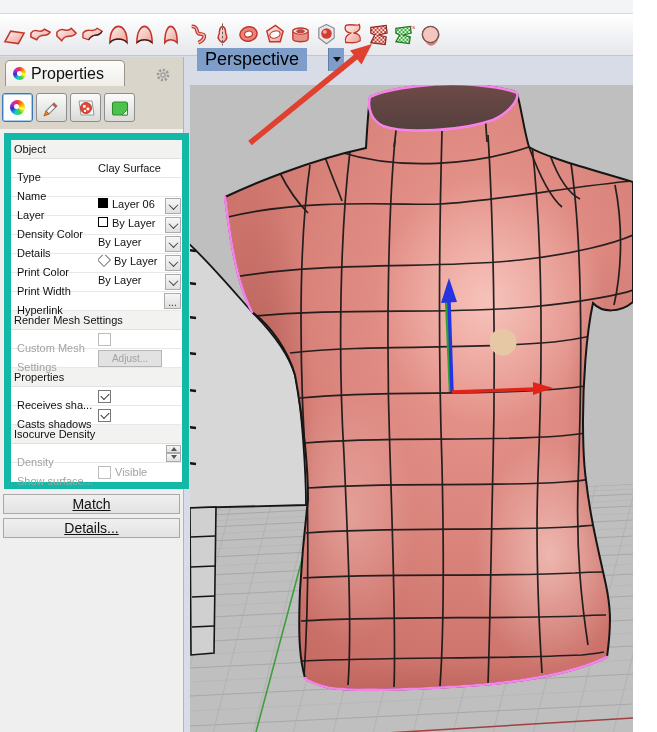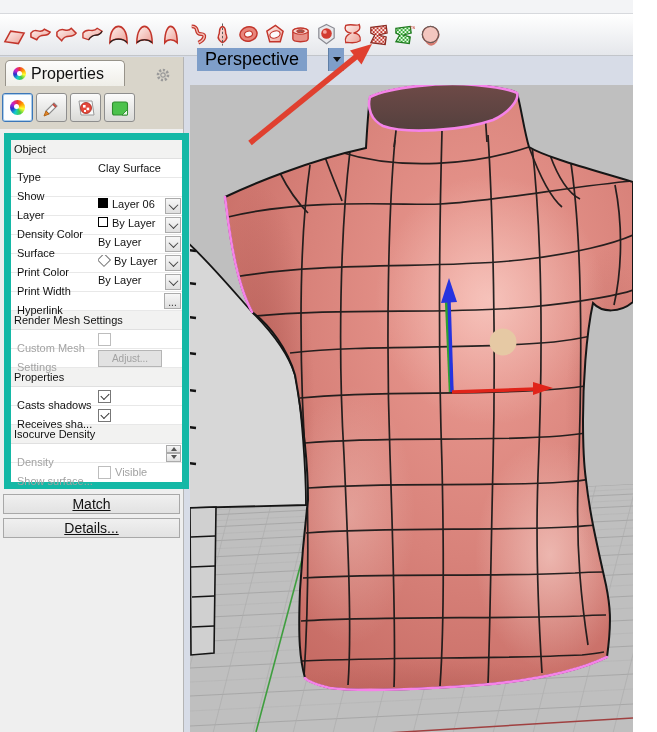--- a/index.html
+++ b/index.html
@@ -243,21 +243,21 @@
         </div>
 
       <div class="g-row">
         <span class="g-label">Type</span>
         <span class="g-val">
             <span>Clay Surface</span>
           </span>
       </div>
 
       <div class="g-row">
-        <span class="g-label">Show</span>
+        <span class="g-label">Name</span>
         <span class="g-val">
             <span></span>
           </span>
       </div>
 
       <div class="g-row">
         <span class="g-label">Layer</span>
         <span class="g-val">
           <span class="swatch sw-black"></span>
           <span>Layer 06</span>
@@ -272,21 +272,21 @@
         <span class="g-val">
           <span class="swatch sw-white"></span>
           <span>By Layer</span>
           <span class="dd">
               <i class="chev"></i>
             </span>
         </span>
       </div>
 
       <div class="g-row">
-        <span class="g-label">Surface</span>
+        <span class="g-label">Details</span>
         <span class="g-val">
           <span>By Layer</span>
           <span class="dd">
               <i class="chev"></i>
             </span>
         </span>
       </div>
 
       <div class="g-row">
         <span class="g-label">Print Color</span>
@@ -333,28 +333,28 @@
         <span class="g-val">
             <span class="adjust-btn">Adjust...</span>
           </span>
       </div>
 
       <div class="g-sec">
           <span>Properties</span>
         </div>
 
       <div class="g-row">
+        <span class="g-label">Receives sha...</span>
+        <span class="g-val">
+            <span class="cb checked"></span>
+          </span>
+      </div>
+
+      <div class="g-row">
         <span class="g-label">Casts shadows</span>
-        <span class="g-val">
-            <span class="cb checked"></span>
-          </span>
-      </div>
-
-      <div class="g-row">
-        <span class="g-label">Receives sha...</span>
         <span class="g-val">
             <span class="cb checked"></span>
           </span>
       </div>
 
       <div class="g-sec">
           <span>Isocurve Density</span>
         </div>
 
       <div class="g-row">

